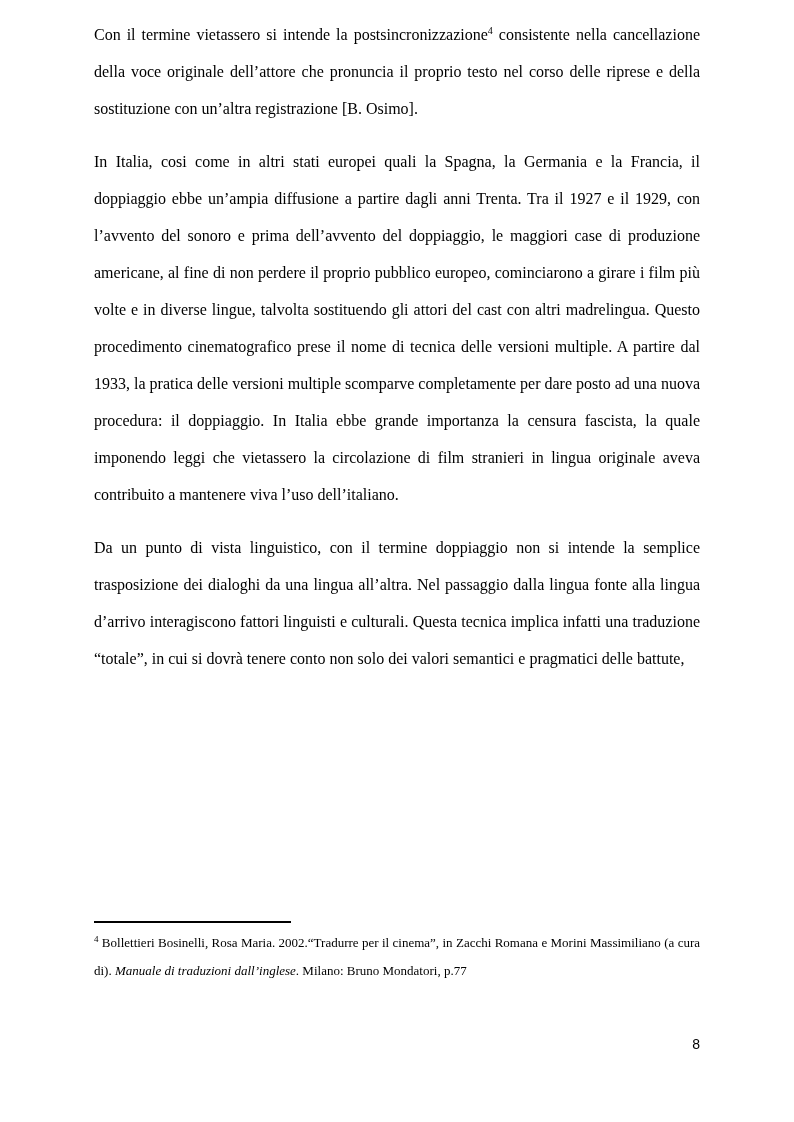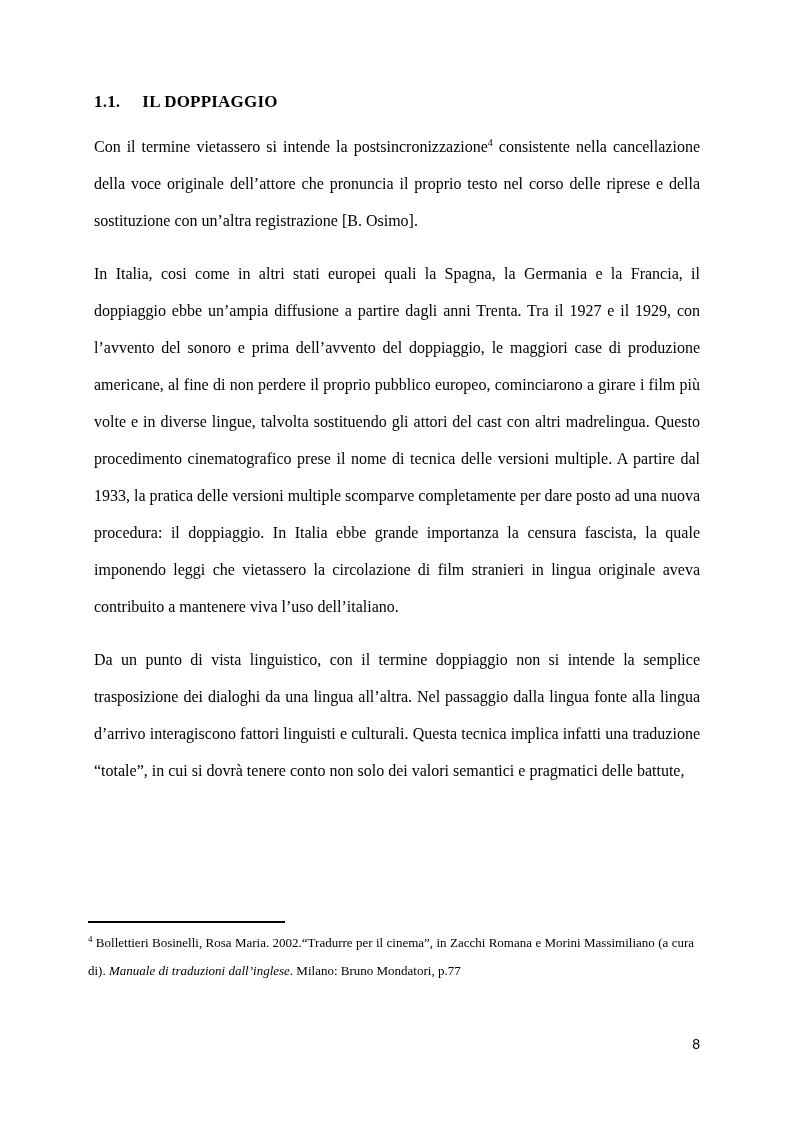--- a/index.html
+++ b/index.html
@@ -38,21 +38,21 @@
     line-height: 37px;
     text-align: justify;
   }
   .para sup {
     font-size: 10px;
     line-height: 0;
     vertical-align: super;
   }
   .footnote-block {
     position: absolute;
-    left: 88px;
+    left: 94px;
     top: 921px;
     width: 606px;
   }
   .footnote-rule {
     width: 197px;
     height: 0;
     border-top: 2px solid #000000;
     margin-bottom: 6px;
   }
   .footnote-text {
@@ -75,21 +75,20 @@
     font-family: "Liberation Sans", sans-serif;
     font-size: 14px;
   }
 </style>
 </head>
 <body>
 
 <div class="page">
   <div class="content">
 
-    <h1 class="heading"><span class="heading-number">1.1.</span><span>IL DOPPIAGGIO</span></h1>
 
 
     <p class="para"><span>Con il termine vietassero si intende la postsincronizzazione</span><sup>4</sup><span> consistente nella cancellazione della voce originale dell’attore che pronuncia il proprio testo nel corso delle riprese e della sostituzione con un’altra registrazione [B. Osimo].</span></p>
 
     <p class="para"><span>In Italia, cosi come in altri stati europei quali la Spagna, la Germania e la Francia, il doppiaggio ebbe un’ampia diffusione a partire dagli anni Trenta. Tra il 1927 e il 1929, con l’avvento del sonoro e prima dell’avvento del doppiaggio, le maggiori case di produzione americane, al fine di non perdere il proprio pubblico europeo, cominciarono a girare i film più volte e in diverse lingue, talvolta sostituendo gli attori del cast con altri madrelingua. Questo procedimento cinematografico prese il nome di tecnica delle versioni multiple. A partire dal 1933, la pratica delle versioni  multiple scomparve completamente per dare posto ad una nuova procedura: il doppiaggio. In Italia ebbe grande importanza la censura fascista, la quale imponendo leggi che vietassero la circolazione di film stranieri in lingua originale aveva contribuito a mantenere viva l’uso dell’italiano.</span></p>
 
     <p class="para"><span>Da un punto di vista linguistico, con il termine doppiaggio non si intende la semplice trasposizione dei dialoghi da una lingua all’altra. Nel passaggio dalla lingua fonte alla lingua d’arrivo interagiscono fattori linguisti e culturali. Questa tecnica implica infatti una traduzione “totale”, in cui si dovrà tenere conto non solo dei valori semantici e pragmatici delle battute,</span></p>
 
   </div>
 

